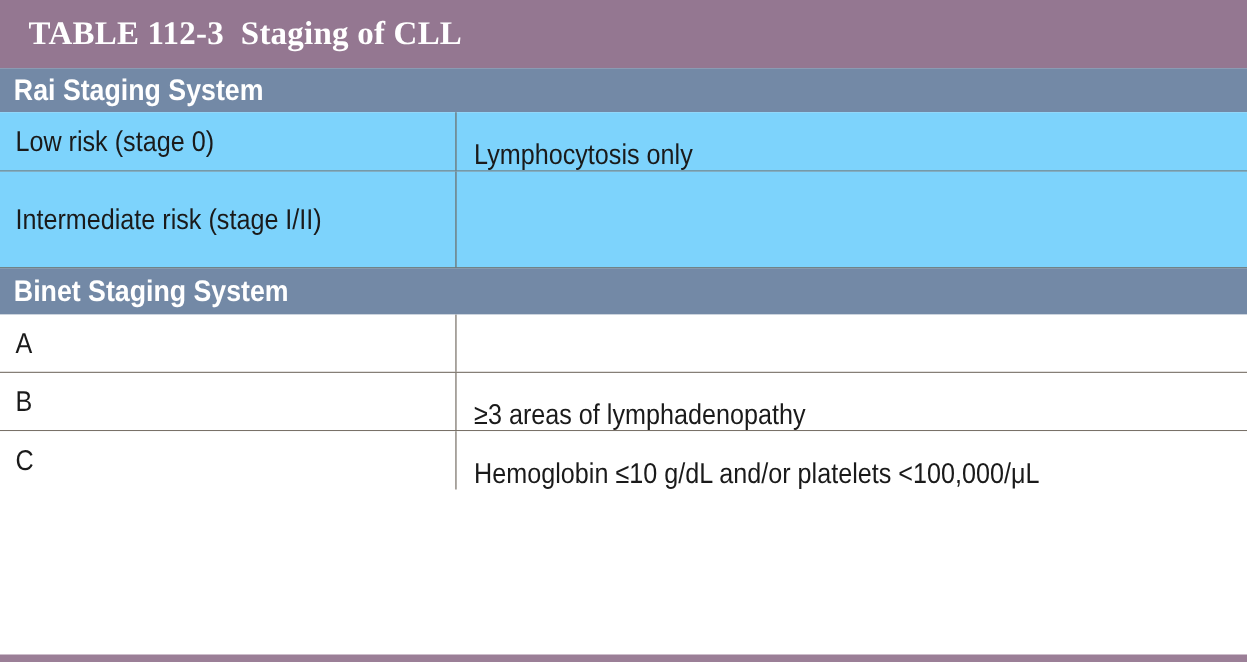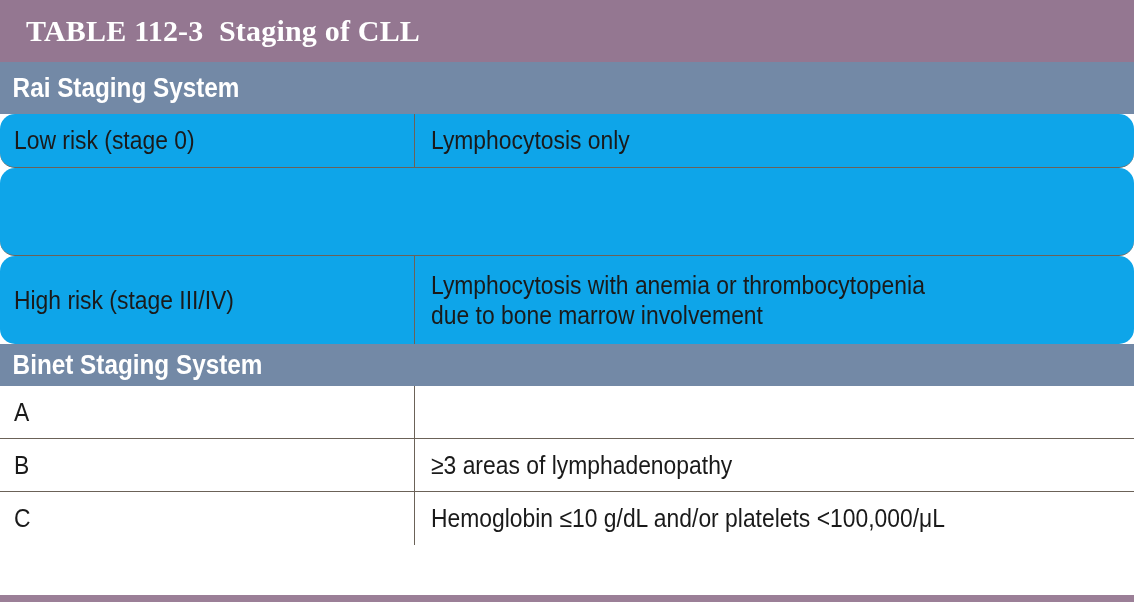--- a/index.html
+++ b/index.html
@@ -37,21 +37,21 @@
     font-family: "Liberation Serif", "DejaVu Serif", serif;
     font-weight: bold;
     font-size: 30px;
     letter-spacing: 0.2px;
     padding-left: 26px;
     white-space: pre;
   }
 
   
   .section-band {
-    height: 52px;
+    height: 40px;
     background: #7389a6;
     display: flex;
     align-items: center;
     flex: 0 0 auto;
   }
   .section-band.binet { height: 42px; }
   .section-text {
     color: #ffffff;
     font-family: "Liberation Sans", sans-serif;
     font-weight: bold;
@@ -62,38 +62,39 @@
     white-space: pre;
   }
 
   
   .row {
     display: flex;
     flex: 0 0 auto;
     box-sizing: border-box;
     border-bottom: 1px solid #6b6258;
   }
-  .row.cream { background: #0ea5e9; border-radius: 15px; }
+  .row.cream { background: #7dd3fc; }
   .row.white { background: #ffffff; }
   .row.no-rule { border-bottom: none; }
 
   .cell {
     box-sizing: border-box;
     display: flex;
     align-items: center;
     padding: 0 10px 0 14px;
   }
   .cell-label {
     width: 415px;
     flex: 0 0 415px;
     border-right: 1px solid #6b6258;
   }
   .cell-value {
     flex: 1 1 auto;
     padding-left: 16px;
+    align-items: flex-end;
   }
   .cell-text {
     font-family: "Liberation Sans", sans-serif;
     font-weight: normal;
     font-size: 26px;
     line-height: 1.16;
     color: #1a1a1a;
     transform: scaleX(0.88);
     transform-origin: left center;
     white-space: pre-line;
@@ -128,31 +129,25 @@
   <div class="row cream h1">
     <div class="cell cell-label">
       <span class="cell-text">Low risk (stage 0)</span>
     </div>
     <div class="cell cell-value">
       <span class="cell-text">Lymphocytosis only</span>
     </div>
   </div>
 
   <div class="row cream h2">
+    <div class="cell cell-label">
+      <span class="cell-text">Intermediate risk (stage I/II)</span>
+    </div>
   </div>
 
-  <div class="row cream h2 no-rule">
-    <div class="cell cell-label">
-      <span class="cell-text">High risk (stage III/IV)</span>
-    </div>
-    <div class="cell cell-value">
-      <span class="cell-text">Lymphocytosis with anemia or thrombocytopenia
-due to bone marrow involvement</span>
-    </div>
-  </div>
 
   <div class="section-band binet">
     <span class="section-text">Binet Staging System</span>
   </div>
 
   <div class="row white h3">
     <div class="cell cell-label">
       <span class="cell-text">A</span>
     </div>
   </div>

